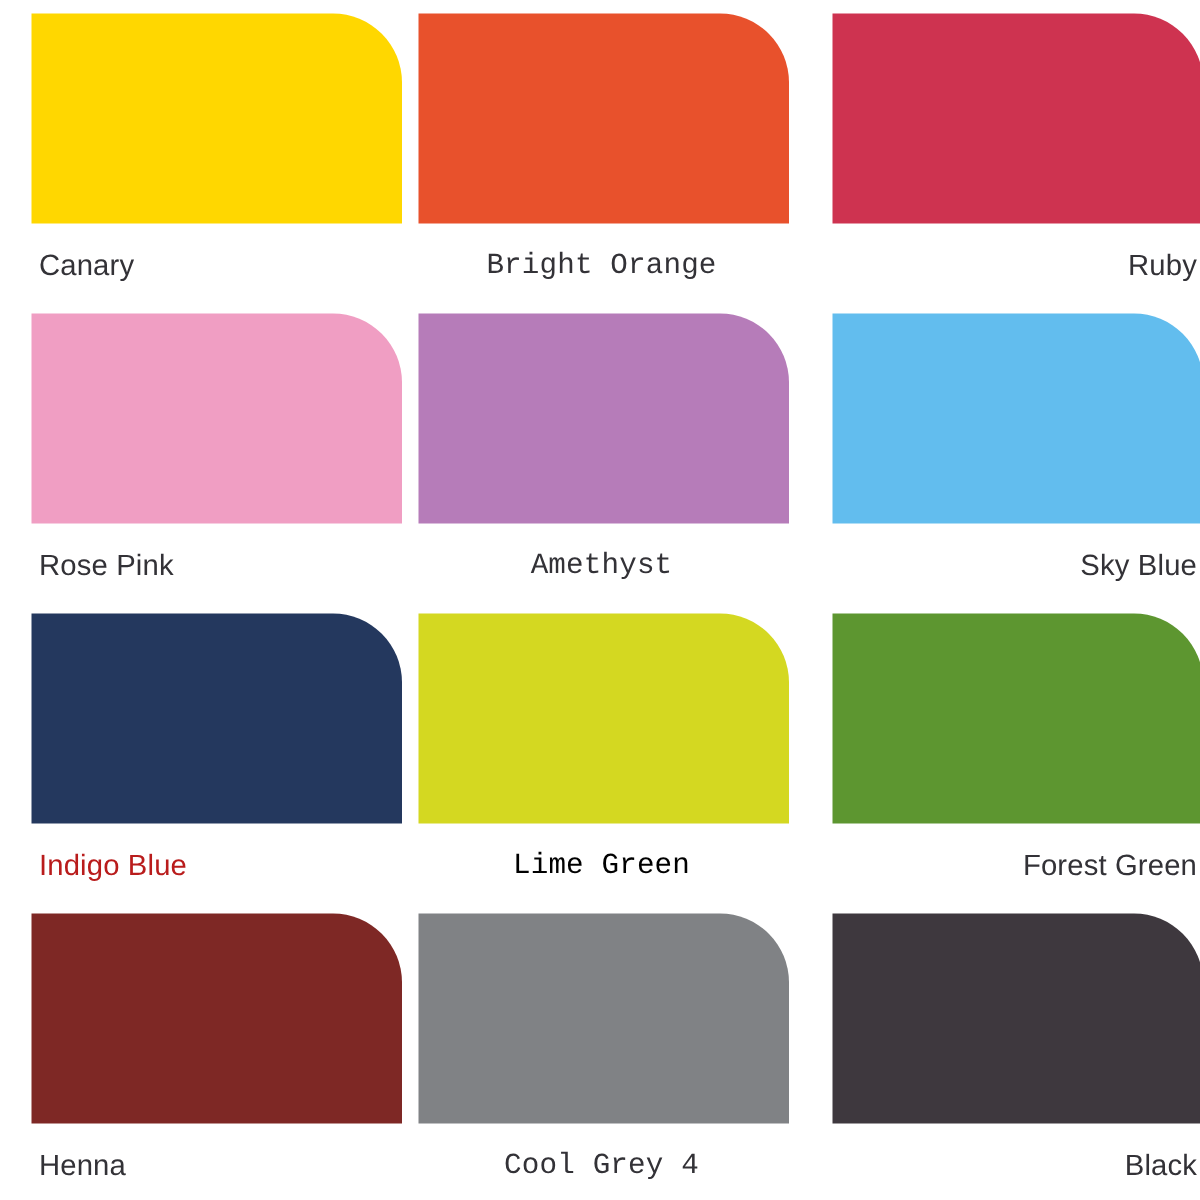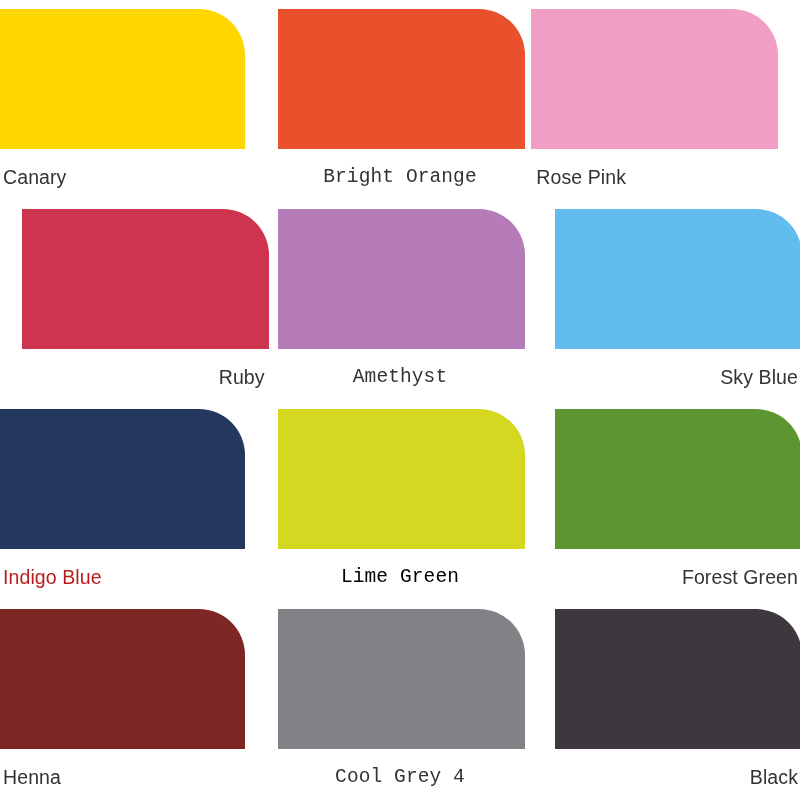--- a/index.html
+++ b/index.html
@@ -36,21 +36,21 @@
   
   .swatch-chip {
     width: 247px;
     height: 140px;
     margin-top: 9px;
     border-top-right-radius: 46px;
     flex: none;
   }
 
   
-  .col-1 { align-items: flex-start; }
+  .col-1 { align-items: flex-start; margin-left: 23px; }
   .col-1 .swatch-chip { margin-left: -2px; }
 
   .col-2 { align-items: center; font-family: Liberation Mono, monospace; }
   .col-2 .swatch-chip { margin-left: 3px; }
 
   .col-3 { align-items: flex-end; }
   .col-3 .swatch-chip { margin-right: -2px; }
 
   .swatch-label {
     margin-top: 19px;
@@ -74,28 +74,28 @@
   <div class="swatch-cell col-1">
     <div class="swatch-chip" style="background-color: rgb(255, 215, 0);"></div>
     <div class="swatch-label" style="color: rgb(51, 50, 55);">Canary</div>
   </div>
 
   <div class="swatch-cell col-2">
     <div class="swatch-chip" style="background-color: rgb(232, 81, 44);"></div>
     <div class="swatch-label" style="color: rgb(51, 50, 55);">Bright Orange</div>
   </div>
 
+  <div class="swatch-cell col-3">
+    <div class="swatch-chip" style="background-color: rgb(206, 51, 80);"></div>
+    <div class="swatch-label" style="color: rgb(51, 50, 55);">Ruby</div>
+  </div>
+
   <div class="swatch-cell col-1">
     <div class="swatch-chip" style="background-color: rgb(240, 158, 195);"></div>
     <div class="swatch-label" style="color: rgb(51, 50, 55);">Rose Pink</div>
-  </div>
-
-  <div class="swatch-cell col-3">
-    <div class="swatch-chip" style="background-color: rgb(206, 51, 80);"></div>
-    <div class="swatch-label" style="color: rgb(51, 50, 55);">Ruby</div>
   </div>
 
   <div class="swatch-cell col-2">
     <div class="swatch-chip" style="background-color: rgb(182, 124, 185);"></div>
     <div class="swatch-label" style="color: rgb(51, 50, 55);">Amethyst</div>
   </div>
 
   <div class="swatch-cell col-3">
     <div class="swatch-chip" style="background-color: rgb(98, 189, 238);"></div>
     <div class="swatch-label" style="color: rgb(51, 50, 55);">Sky Blue</div>

